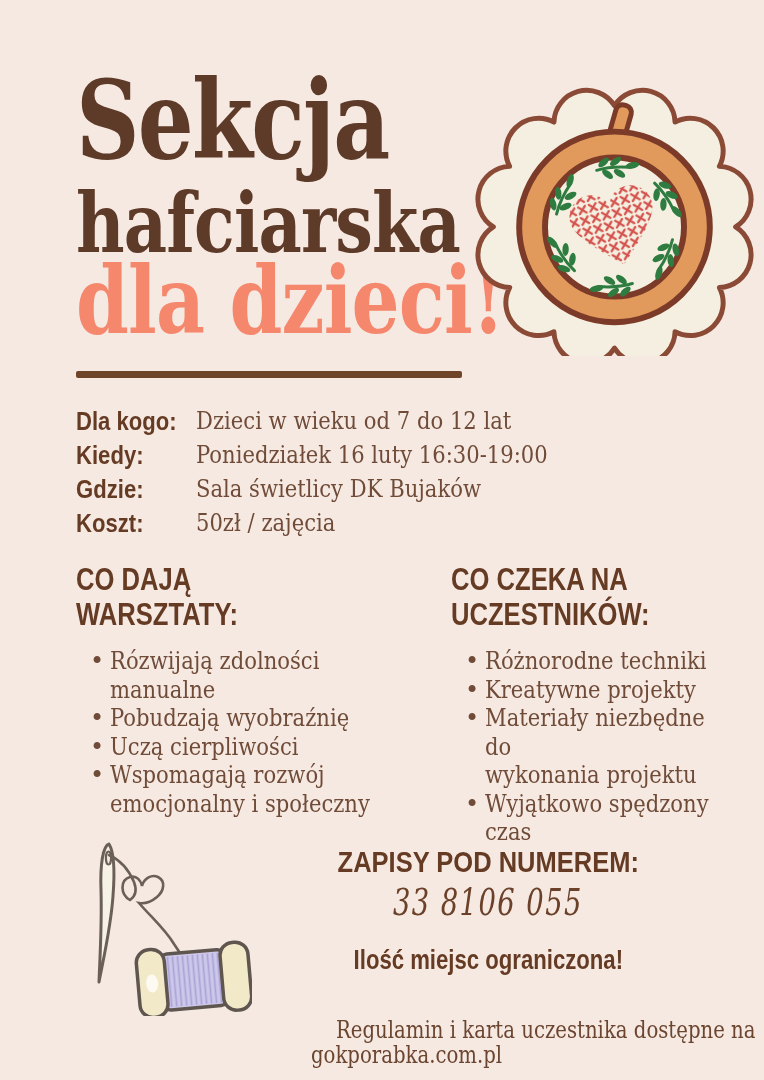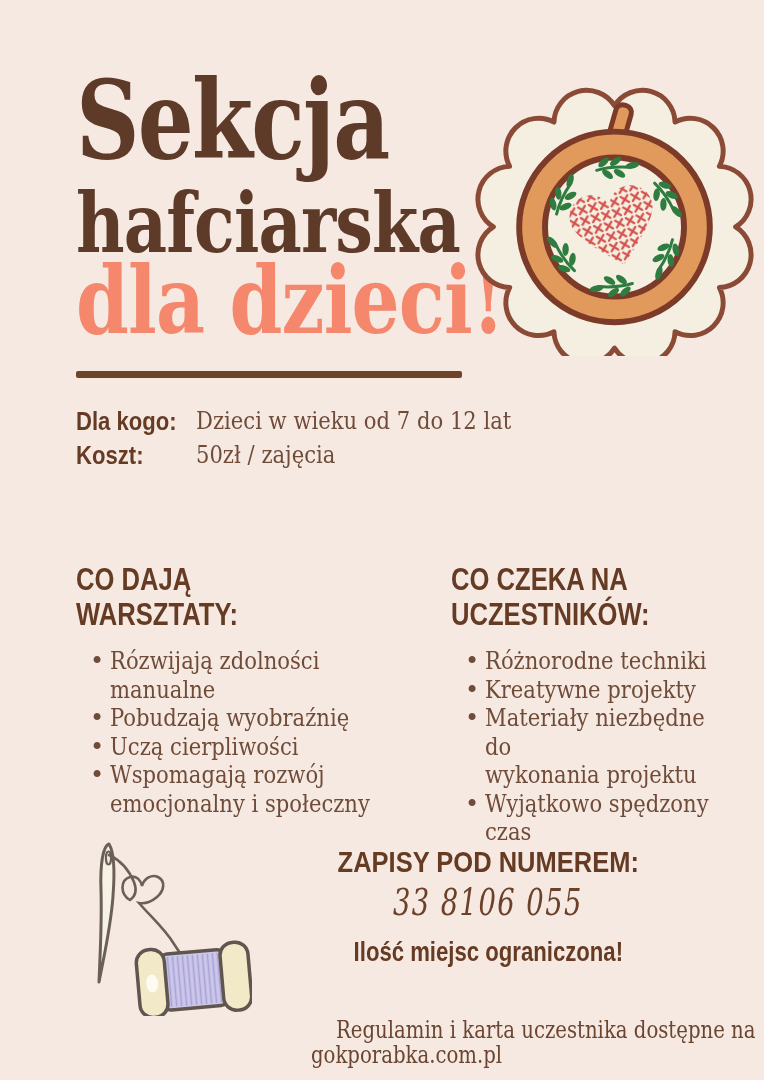--- a/index.html
+++ b/index.html
@@ -89,21 +89,21 @@
   }
   
   .contact{position:absolute;left:288px;top:846px;width:400px;text-align:center;}
   .contact-heading .cond{font-size:30px;transform:scaleX(0.85);transform-origin:center;line-height:32px;}
   .phone{margin-top:3px;line-height:42px;font-style:italic;}
   .phone .ser{
     font-size:38px;letter-spacing:2px;
     transform:scaleX(0.72);transform-origin:center;
     color:#6b4129;
   }
-  .note{margin-top:6px;line-height:30px;}
+  .note{margin-top:14px;line-height:30px;}
   .note .cond{font-size:27px;transform:scaleX(0.82);transform-origin:center;}
   
   .footer{
     position:absolute;left:290px;top:1018px;width:420px;
     text-align:left;color:#6b4530;
     font-size:24px;line-height:25px;
   }
   .footer .ser{transform:scaleX(0.82);transform-origin:center;font-size:24px;color:#6b4530;}
   
   .hoop{position:absolute;left:472px;top:78px;}
@@ -156,20 +156,26 @@
   </svg>
 
   <div class="divider"></div>
 
   <div class="details">
     <div class="detail-row">
       <span class="detail-label"><span class="cond">Dla kogo:</span></span>
       <span class="detail-value"><span class="ser">Dzieci w wieku od 7 do 12 lat</span></span>
     </div>
     <div class="detail-row">
+      <span class="detail-label"><span class="cond">Kiedy:</span></span>
+      <span class="detail-value"><span class="ser">Poniedziałek 16 luty 16:30-19:00</span></span>
+    </div>
+    <div class="detail-row">
+      <span class="detail-label"><span class="cond">Gdzie:</span></span>
+      <span class="detail-value"><span class="ser">Sala świetlicy DK Bujaków</span></span>
     </div>
     <div class="detail-row">
       <span class="detail-label"><span class="cond">Koszt:</span></span>
       <span class="detail-value"><span class="ser">50zł / zajęcia</span></span>
     </div>
   </div>
 
   <section class="col col-left">
     <h2>
       <span>CO DAJĄ</span>

